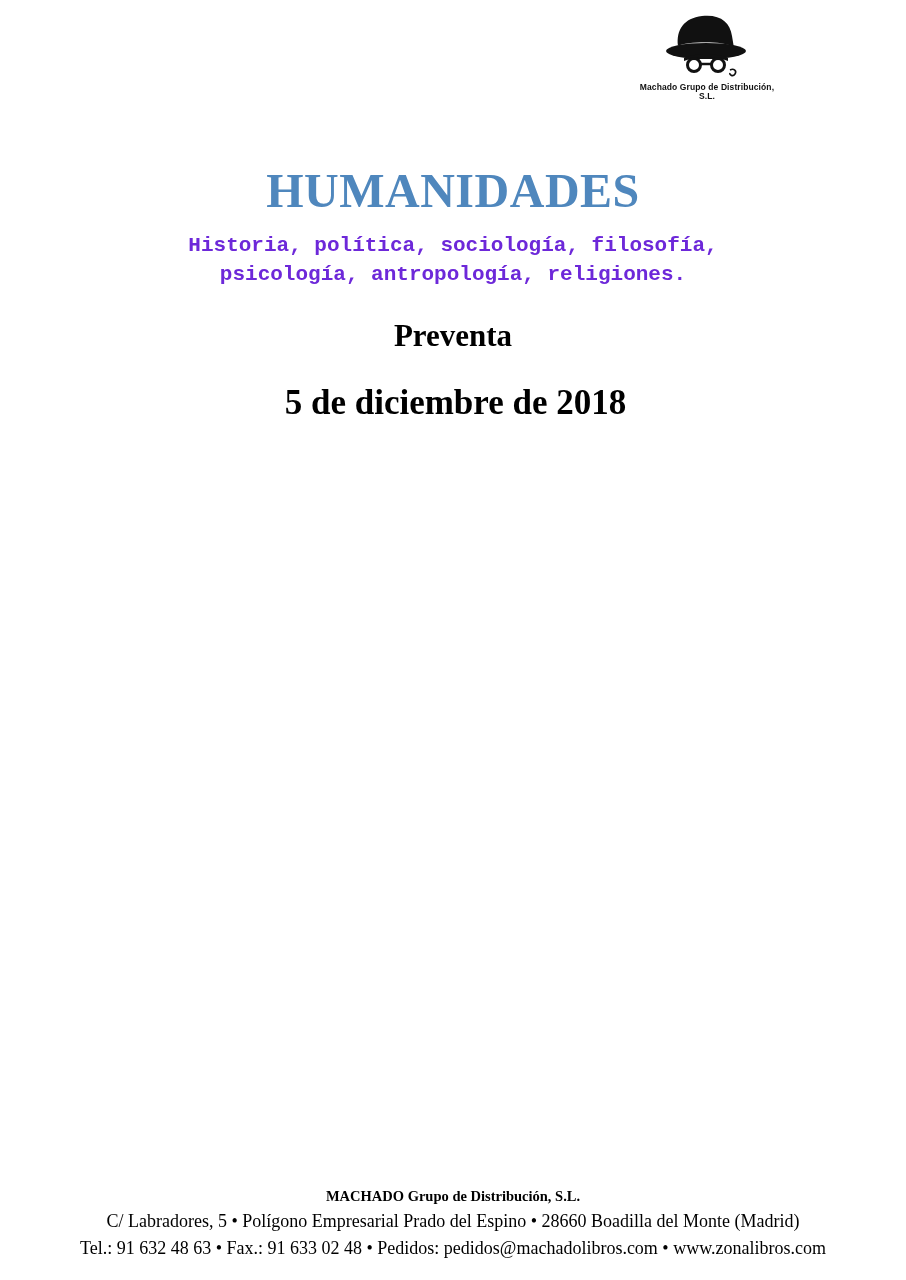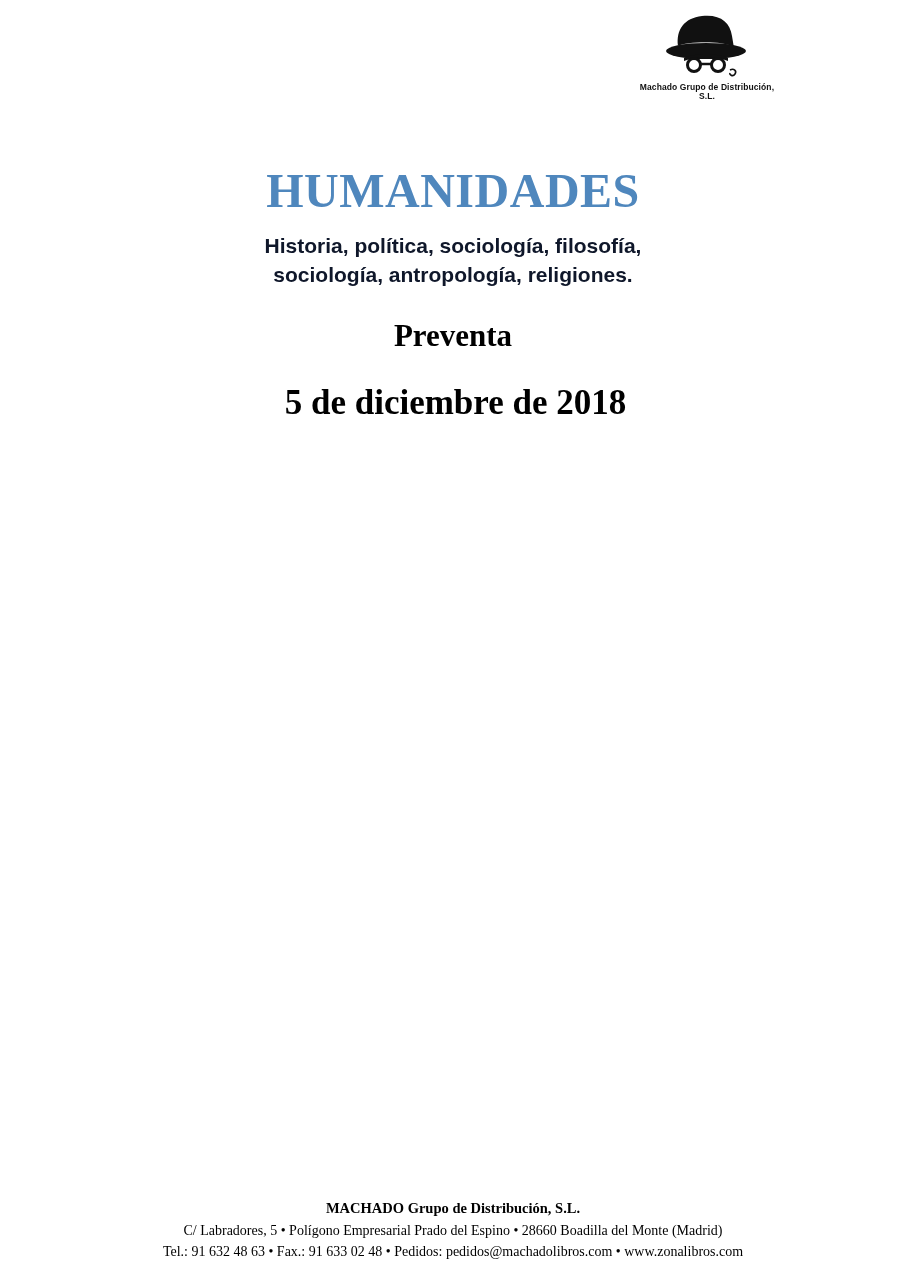--- a/index.html
+++ b/index.html
@@ -57,24 +57,24 @@
   .main-title {
     font-family: "Liberation Serif", serif;
     font-size: 48px;
     font-weight: bold;
     color: #4f87bd;
     letter-spacing: 0.5px;
     line-height: 1.05;
     margin: 16px;
   }
   .subtitle {
-    font-family: Liberation Sans, sans-serif;
+    font-family: Liberation Mono, monospace;
     font-size: 21px;
     font-weight: bold;
-    color: #0f172a;
+    color: #6d28d9;
     line-height: 1.35;
     margin: 14px 0 0 0;
   }
   .subtitle-line {
     display: block;
   }
   .preventa {
     font-family: "Liberation Serif", serif;
     font-size: 31px;
     font-weight: bold;
@@ -100,21 +100,21 @@
     text-align: center;
     font-family: "Liberation Serif", serif;
     color: #000000;
   }
   .footer-company {
     font-size: 14.5px;
     font-weight: bold;
     line-height: 1.5;
   }
   .footer-line {
-    font-size: 14px;
+    font-size: 18px;
     line-height: 1.5;
   }
 </style>
 </head>
 <body>
 
 <div class="page">
 
   <div class="logo-block">
     <svg class="logo-svg" width="150" height="74" viewBox="0 0 150 74">
@@ -133,21 +133,21 @@
 
       <path d="M98 62 c4 -2 7 1 5 4 c-2 3 -6 1 -5 -1" fill="none" stroke="#111111" stroke-width="1.6"></path>
     </svg>
     <div class="logo-caption">Machado Grupo de Distribución, S.L.</div>
   </div>
 
   <div class="title-block">
     <h1 class="main-title">HUMANIDADES</h1>
     <div class="subtitle">
       <span class="subtitle-line">Historia, política, sociología, filosofía,</span>
-      <span class="subtitle-line">sociología, antropología, religiones.</span>
+      <span class="subtitle-line">psicología, antropología, religiones.</span>
     </div>
     <div class="preventa">Preventa</div>
     <div class="date">5 de diciembre de 2018</div>
   </div>
 
   <div class="footer">
     <div class="footer-company">MACHADO Grupo de Distribución, S.L.</div>
     <div class="footer-line">C/ Labradores, 5 • Polígono Empresarial Prado del Espino • 28660 Boadilla del Monte (Madrid)</div>
     <div class="footer-line">Tel.: 91 632 48 63 • Fax.: 91 633 02 48 • Pedidos: pedidos@machadolibros.com • www.zonalibros.com</div>
   </div>

